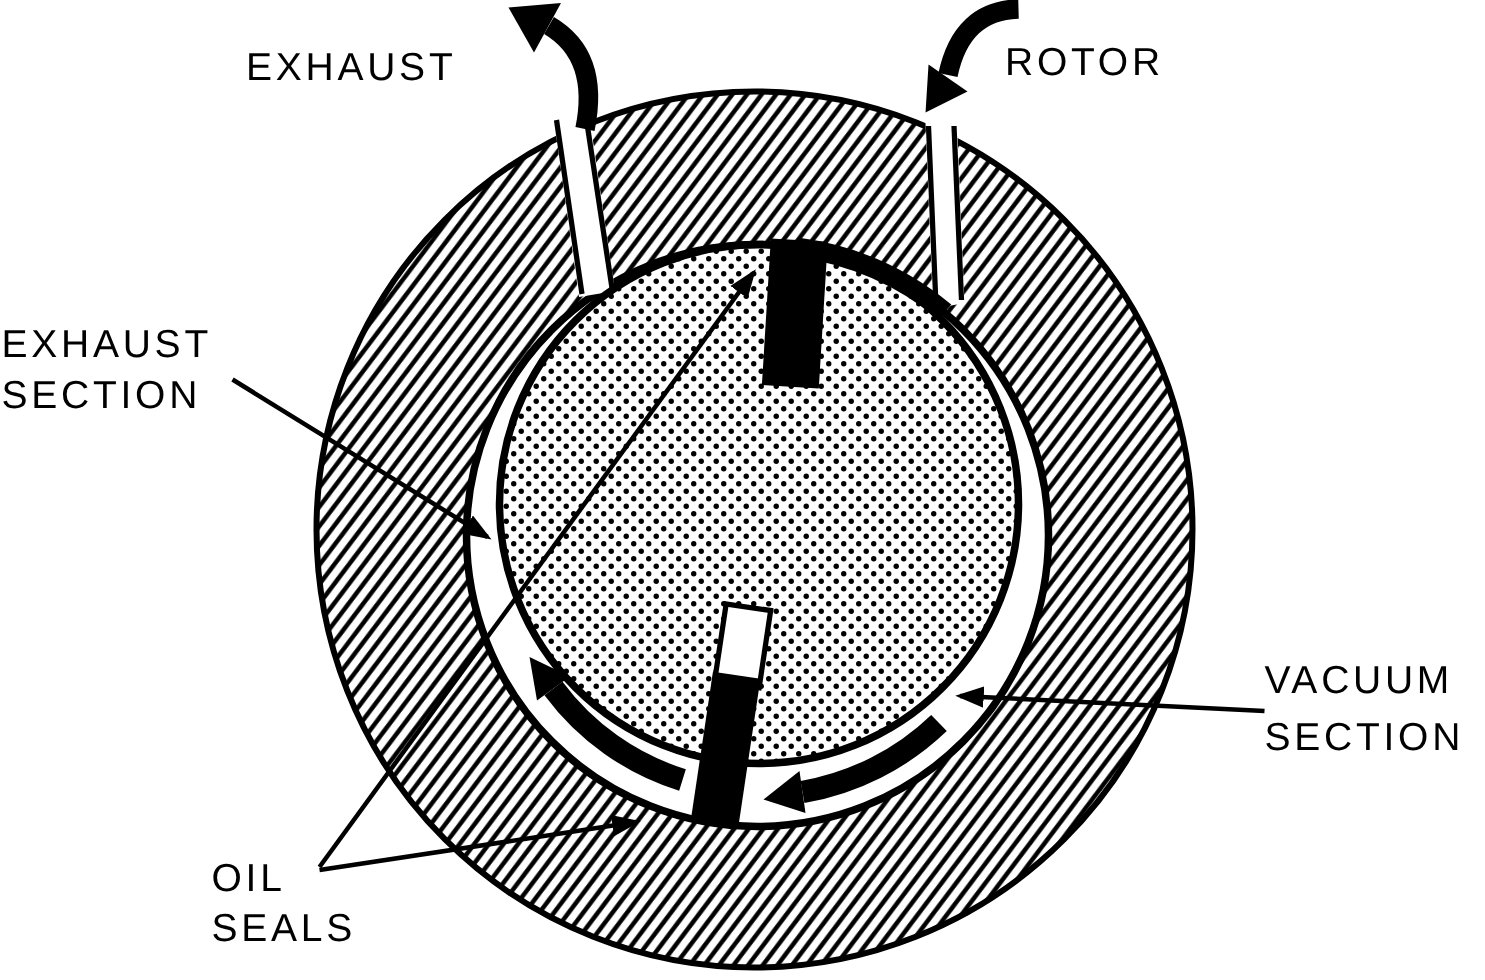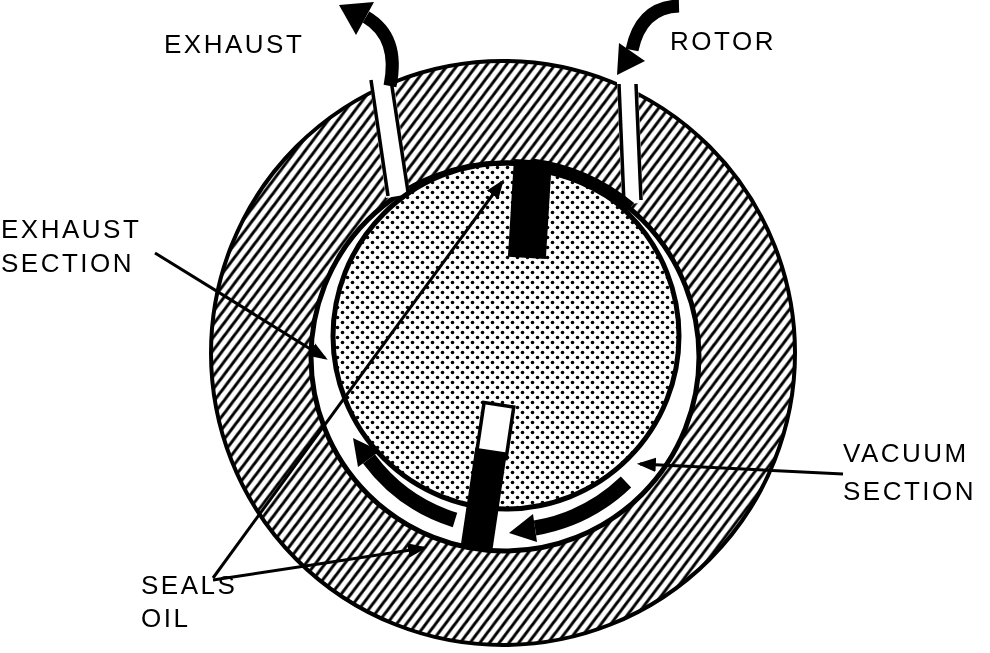--- a/index.html
+++ b/index.html
@@ -96,17 +96,17 @@
     <span class="ln">SECTION</span>
   </div>
 
 
   <div id="vacuum-section-label" class="lbl">
     <span class="ln">VACUUM</span>
     <span class="ln">SECTION</span>
   </div>
 
   <div id="oil-seals-label" class="lbl">
+    <span class="ln">OIL</span>
     <span class="ln">SEALS</span>
-    <span class="ln">OIL</span>
   </div>
 
 </div>
 
 </body></html>

